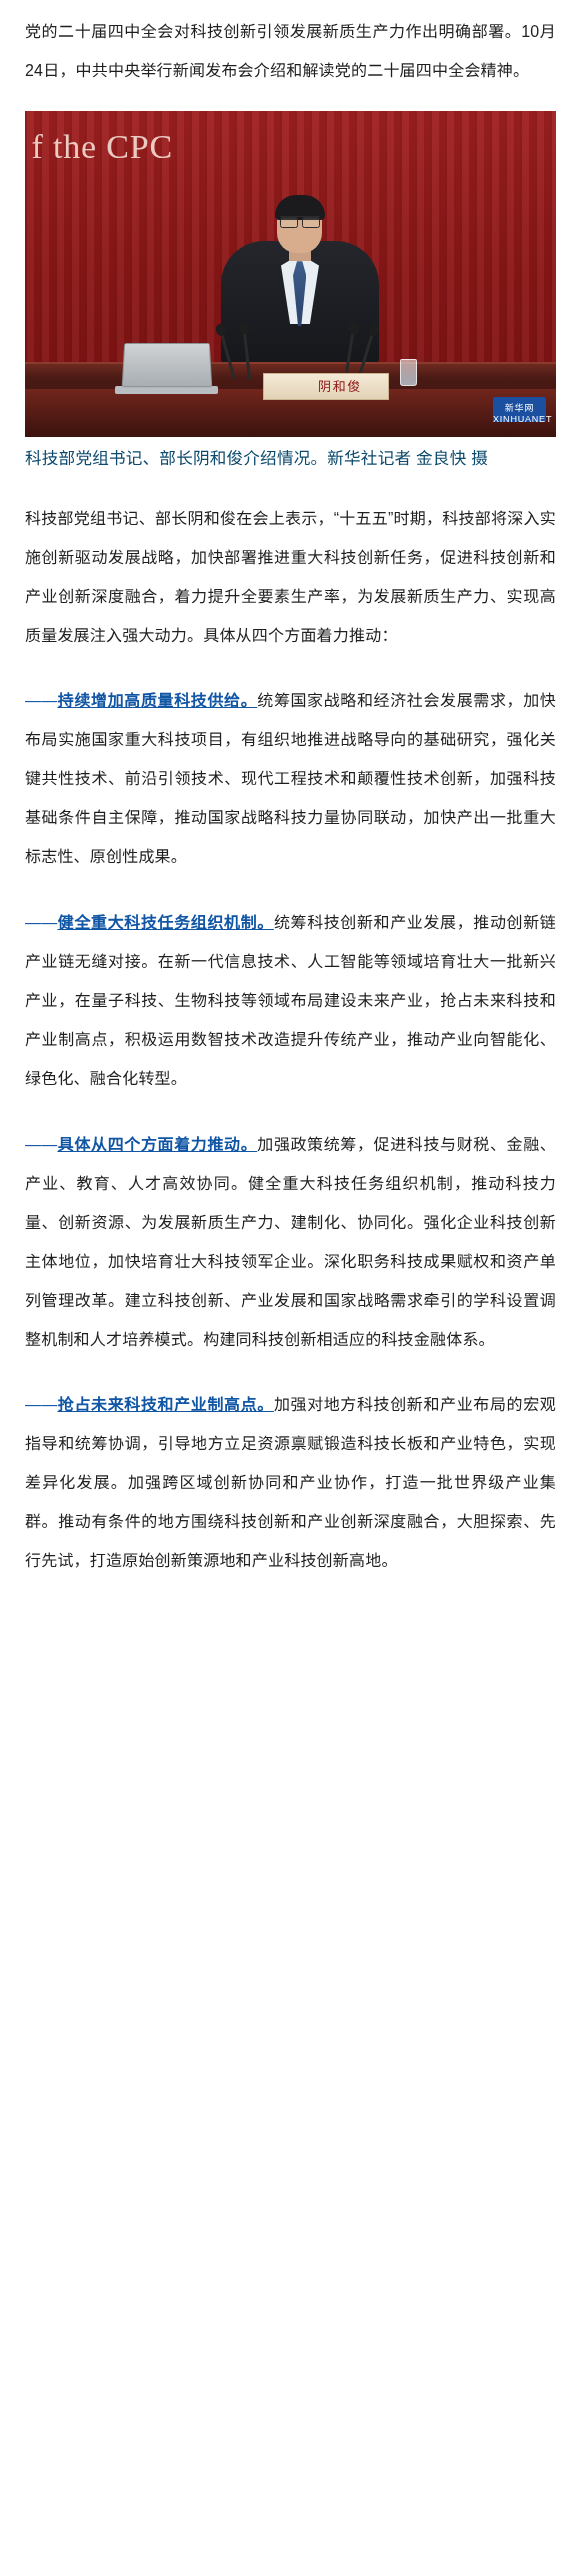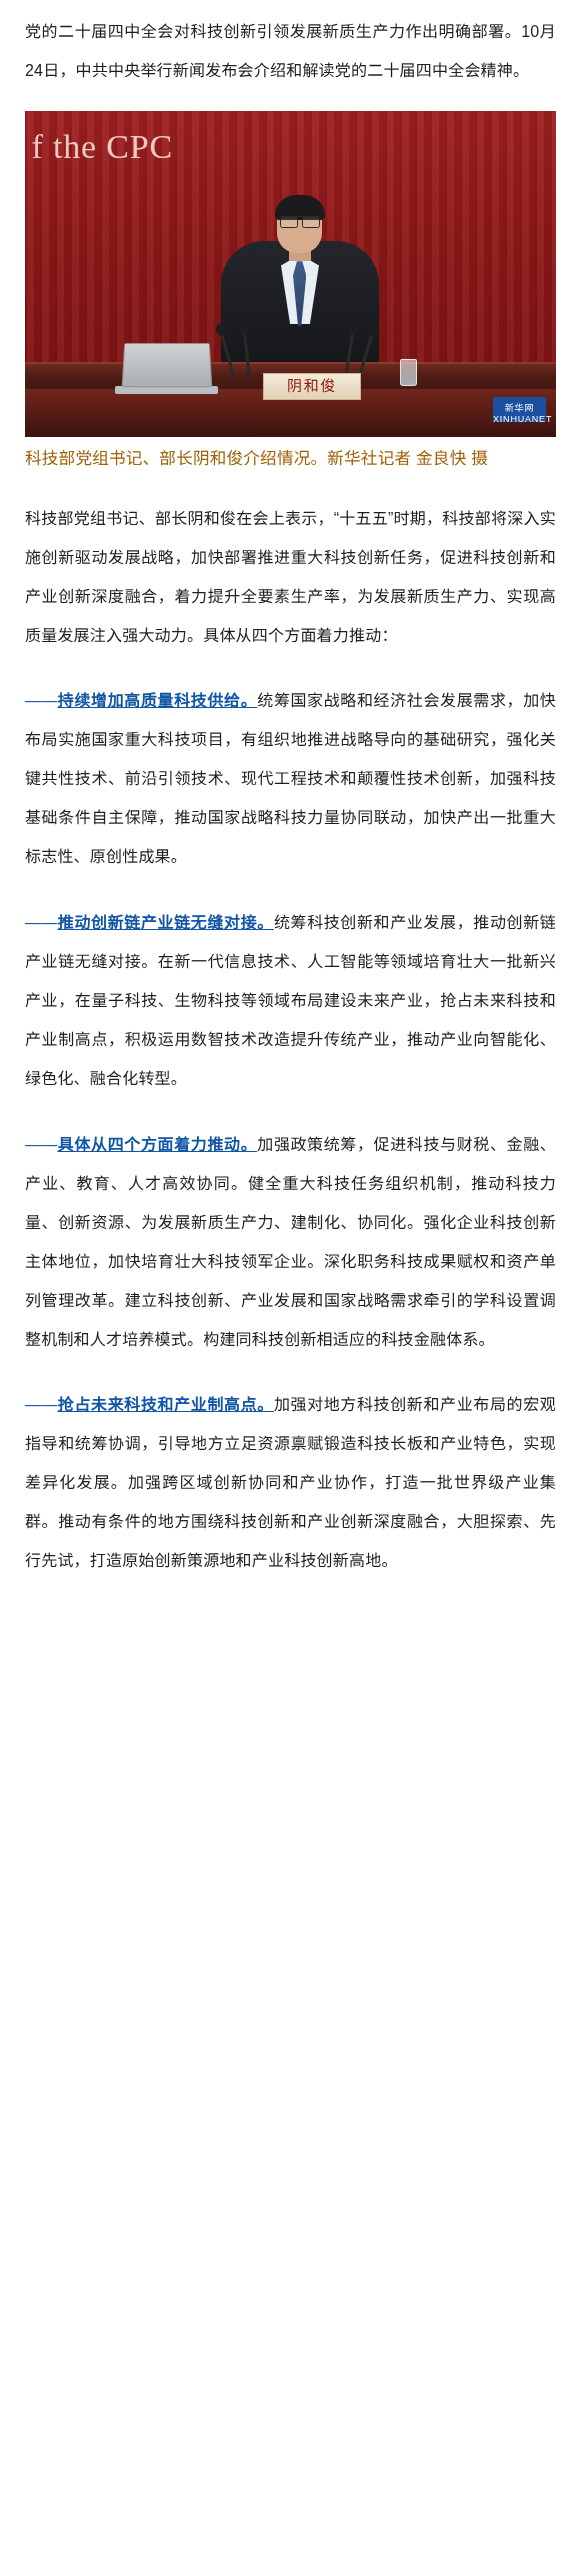--- a/index.html
+++ b/index.html
@@ -85,25 +85,26 @@
   
   .photo .nameplate {
     position: absolute;
     left: 238px;
     bottom: 37px;
     width: 96px;
     height: 25px;
     background: linear-gradient(180deg, #f4ead7 0%, #e2d2b6 100%);
     border: 0.8px solid #c9b48f;
     color: #8d1414;
-    font-size: 15px;
+    font-size: 13px;
     line-height: 25px;
     text-align: center;
     letter-spacing: 1.7px;
     font-family: "Liberation Serif", "DejaVu Serif", serif;
+    padding-left: 28px;
   }
   
   .photo .mic {
     position: absolute;
     bottom: 58px;
     width: 3.3px;
     height: 51px;
     background: #2a2a2a;
     transform-origin: bottom center;
   }
@@ -227,21 +228,21 @@
     line-height: 10.8px;
     letter-spacing: 0.8px;
     text-align: center;
     padding-top: 6px;
     box-sizing: border-box;
     border-radius: 1.7px;
   }
   .caption {
     font-size: 16.6px;
     line-height: 30px;
-    color: #a16207;
+    color: #0c4a6e;
     margin: 6.6px 0 25px 0;
     letter-spacing: 0.2px;
   }
   .dash {
     color: #1155a5;
   }
   .hl {
     color: #1155a5;
     font-weight: bold;
     text-decoration: underline;
@@ -290,21 +291,21 @@
   </figure>
 
   <div>
     <p class="body-text">
       <span class="dash"></span><span class="hl"></span><span>科技部党组书记、部长阴和俊在会上表示，“十五五”时期，科技部将深入实施创新驱动发展战略，加快部署推进重大科技创新任务，促进科技创新和产业创新深度融合，着力提升全要素生产率，为发展新质生产力、实现高质量发展注入强大动力。具体从四个方面着力推动：</span>
     </p>
     <p class="body-text">
       <span class="dash">——</span><span class="hl">持续增加高质量科技供给。</span><span>统筹国家战略和经济社会发展需求，加快布局实施国家重大科技项目，有组织地推进战略导向的基础研究，强化关键共性技术、前沿引领技术、现代工程技术和颠覆性技术创新，加强科技基础条件自主保障，推动国家战略科技力量协同联动，加快产出一批重大标志性、原创性成果。</span>
     </p>
     <p class="body-text">
-      <span class="dash">——</span><span class="hl">推动创新链产业链无缝对接。</span><span>统筹科技创新和产业发展，推动创新链产业链无缝对接。在新一代信息技术、人工智能等领域培育壮大一批新兴产业，在量子科技、生物科技等领域布局建设未来产业，抢占未来科技和产业制高点，积极运用数智技术改造提升传统产业，推动产业向智能化、绿色化、融合化转型。</span>
+      <span class="dash">——</span><span class="hl">健全重大科技任务组织机制。</span><span>统筹科技创新和产业发展，推动创新链产业链无缝对接。在新一代信息技术、人工智能等领域培育壮大一批新兴产业，在量子科技、生物科技等领域布局建设未来产业，抢占未来科技和产业制高点，积极运用数智技术改造提升传统产业，推动产业向智能化、绿色化、融合化转型。</span>
     </p>
     <p class="body-text">
       <span class="dash">——</span><span class="hl">具体从四个方面着力推动。</span><span>加强政策统筹，促进科技与财税、金融、产业、教育、人才高效协同。健全重大科技任务组织机制，推动科技力量、创新资源、为发展新质生产力、建制化、协同化。强化企业科技创新主体地位，加快培育壮大科技领军企业。深化职务科技成果赋权和资产单列管理改革。建立科技创新、产业发展和国家战略需求牵引的学科设置调整机制和人才培养模式。构建同科技创新相适应的科技金融体系。</span>
     </p>
     <p class="body-text">
       <span class="dash">——</span><span class="hl">抢占未来科技和产业制高点。</span><span>加强对地方科技创新和产业布局的宏观指导和统筹协调，引导地方立足资源禀赋锻造科技长板和产业特色，实现差异化发展。加强跨区域创新协同和产业协作，打造一批世界级产业集群。推动有条件的地方围绕科技创新和产业创新深度融合，大胆探索、先行先试，打造原始创新策源地和产业科技创新高地。</span>
     </p>
   </div>
 
 </div>

